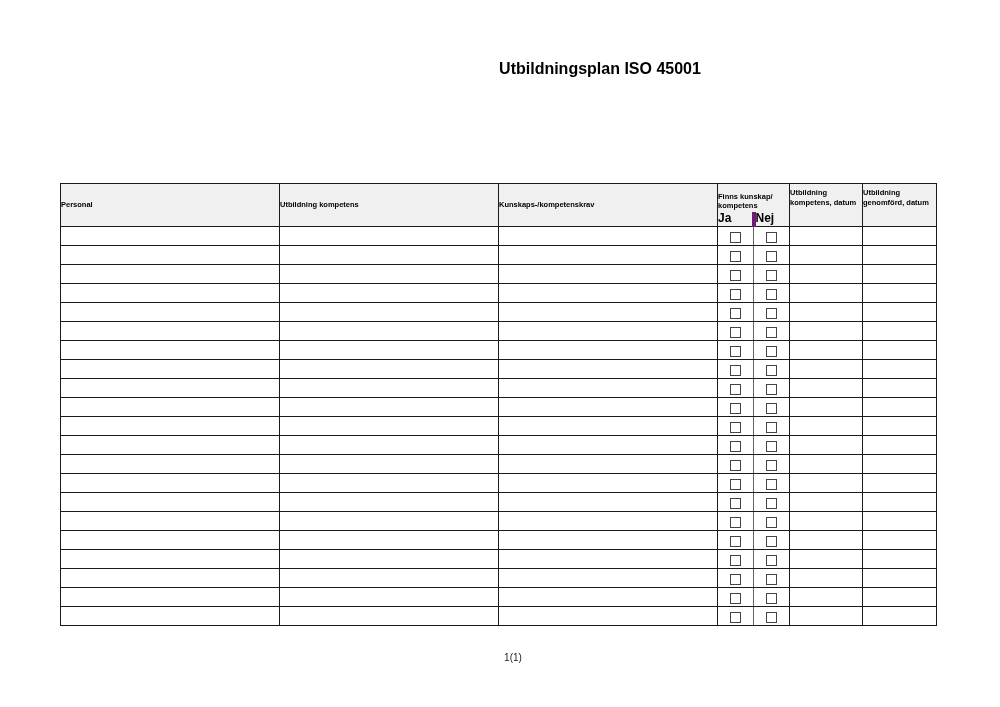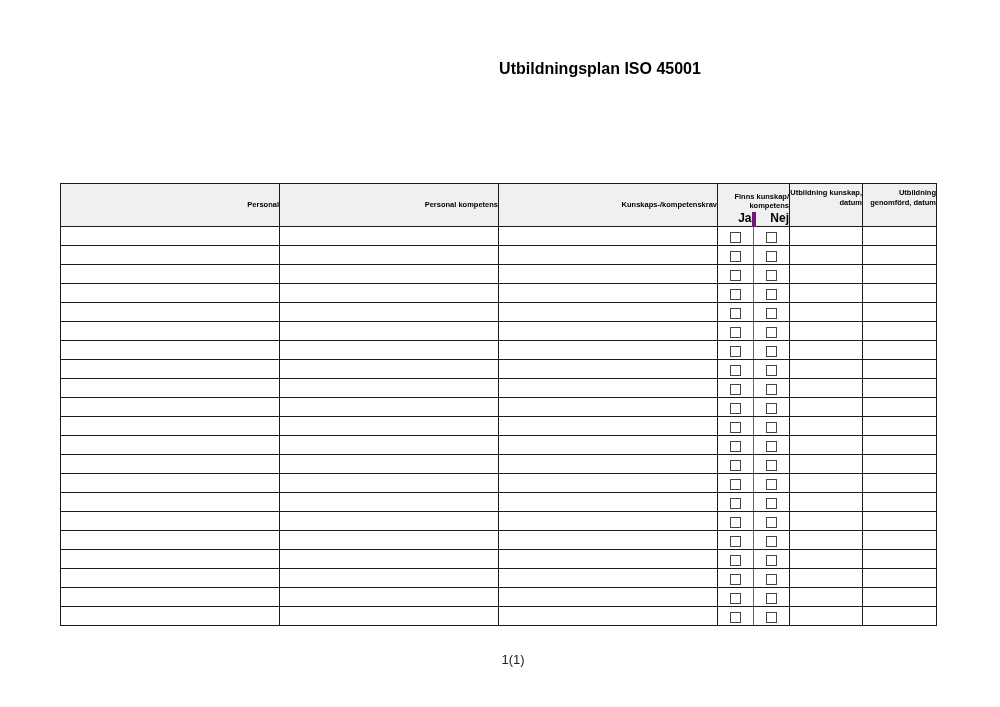--- a/index.html
+++ b/index.html
@@ -13,64 +13,64 @@
   }
   .title span { display: inline-block; }
   table.plan {
     position: absolute; left: 60px; top: 183px; width: 876px;
     border-collapse: collapse; table-layout: fixed;
   }
   table.plan td, table.plan th {
     border: 1px solid #1a1a1a; padding: 0; box-sizing: border-box;
   }
   table.plan th {
-    background: #f0f0f0; font-size: 7.5px; font-weight: bold; text-align: right;
+    background: #f0f0f0; font-size: 7.5px; font-weight: bold; text-align: left;
     vertical-align: middle; line-height: 9.5px;
   }
   table.plan tr.head th { height: 28px; }
   table.plan tr.sub th { height: 15px; font-size: 12px; }
   table.plan th.finns { border-bottom: none; vertical-align: bottom; padding-bottom: 1px; }
   table.plan tr.sub th.ja { border-top: none; border-right: 1px solid #666; }
   table.plan tr.sub th.nej { border-top: none; border-left: 4px solid #701a75; }
   table.plan th.tall { vertical-align: top; padding-top: 4px; }
   table.plan tr.row td { height: 18.43px; }
   table.plan td.cb { text-align: center; vertical-align: middle; }
   table.plan td.cb.ja { border-right: 1px solid #666; }
   table.plan td.cb.nej { border-left: 1px solid #666; }
   .checkbox {
     display: inline-block; width: 11px; height: 11px; border: 1px solid #444;
     box-sizing: border-box; background: #fff; vertical-align: middle; margin-top: 1px;
   }
   .footer {
     position: absolute; left: 0; width: 1000px; top: 652px; text-align: center;
-    font-size: 13px; padding-left: 26px; box-sizing: border-box; color: #222;
+    font-size: 10px; padding-left: 26px; box-sizing: border-box; color: #222;
   }
 </style>
 </head>
 <body>
 
 <div class="title"><span>Utbildningsplan ISO 45001</span></div>
 
 <table class="plan">
   <colgroup>
     <col style="width:219px">
       <col style="width:219px">
       <col style="width:219px">
     <col style="width:36px">
       <col style="width:36px">
     <col style="width:73px">
       <col style="width:74px">
   </colgroup>
   <thead>
     <tr class="head">
       <th rowspan="2">Personal</th>
-      <th rowspan="2">Personal kompetens</th>
+      <th rowspan="2">Utbildning kompetens</th>
       <th rowspan="2">Kunskaps-/kompetenskrav</th>
       <th colspan="2" class="finns">Finns kunskap/ kompetens</th>
-      <th rowspan="2" class="tall">Utbildning kunskap, datum</th>
+      <th rowspan="2" class="tall">Utbildning kompetens, datum</th>
       <th rowspan="2" class="tall">Utbildning genomförd, datum</th>
     </tr>
     <tr class="sub">
       <th class="ja">Ja</th>
       <th class="nej">Nej</th>
     </tr>
   </thead>
   <tbody id="tbody">
       <tr class="row">
         <td></td>

